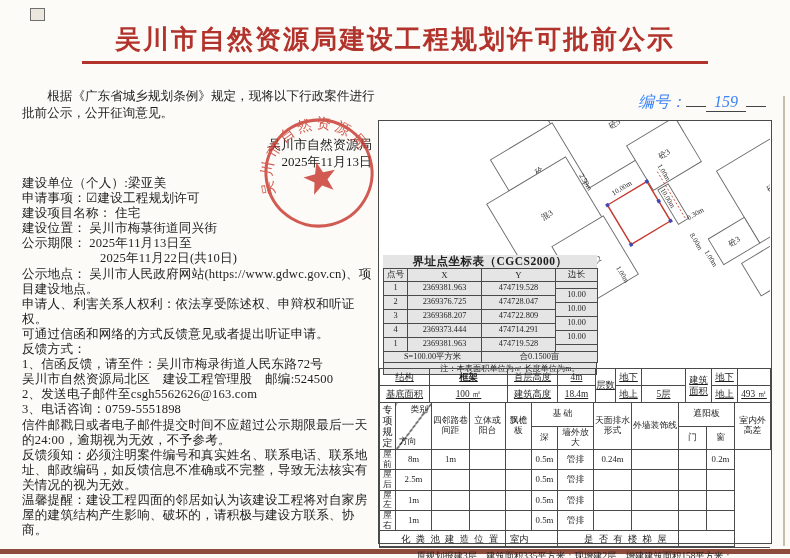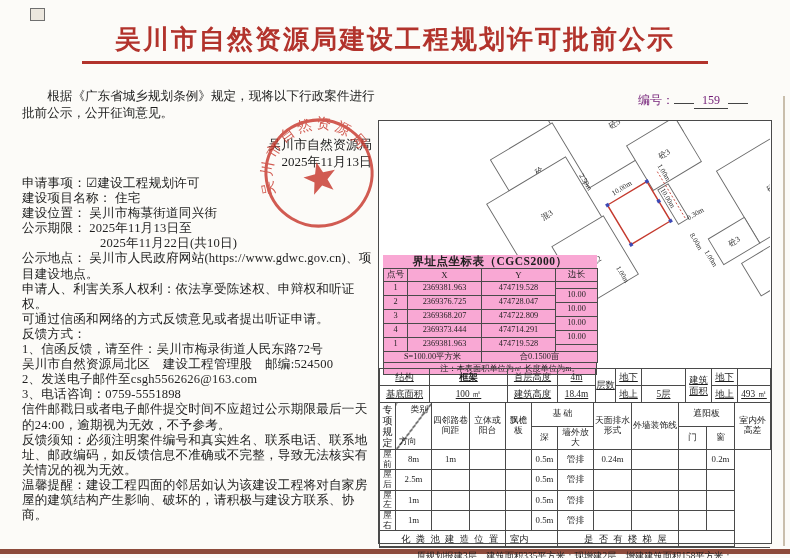--- a/index.html
+++ b/index.html
@@ -8,37 +8,37 @@
         font-family:"Liberation Serif","DejaVu Serif",serif;color:#1e1e1e;}
   
   .artifact-corner{position:absolute;left:30px;top:8px;width:13px;height:11px;
         background:#ece7de;border:1.5px solid #6f6f6f;}
   .edge-bottom{position:absolute;left:0;top:549px;width:790px;height:5px;background:#8d4b3c;}
   .edge-right{position:absolute;left:783px;top:96px;width:2px;height:450px;background:#c9beac;}
   
   .doc-title{position:absolute;left:82px;top:22px;width:626px;text-align:center;
         font-size:26px;font-weight:900;letter-spacing:2px;color:#b2332c;
         padding-bottom:4px;border-bottom:3px solid #b2332c;}
-  .doc-number{position:absolute;left:638px;top:92px;font-size:12px;color:#701a75;}
+  .doc-number{position:absolute;left:638px;top:92px;font-size:16px;color:#3b82f6;font-style:italic;}
   .num-seg{display:inline-block;width:20px;border-bottom:1px solid #444;}
   .num-val{display:inline-block;padding:0 8px;border-bottom:1px solid #444;text-align:center;}
   
   .left-col{position:absolute;left:22px;top:88px;width:356px;font-size:12.6px;}
   .intro{margin:0;text-indent:2em;line-height:17px;}
   .issuer{text-align:right;padding-right:6px;margin:14px 0 6px 0;font-size:13px;line-height:17px;}
   .body-lines p{margin:0;line-height:15.1px;letter-spacing:0.2px;}
   .body-lines p.indent{padding-left:78px;}
   
   .seal{position:absolute;left:254px;top:108px;width:130px;height:130px;opacity:0.82;z-index:6;}
   
   .panel{position:absolute;left:378px;top:120px;width:394px;height:424px;
         border:1.5px solid #4a4a4a;background:#fff;box-sizing:border-box;}
   .site-plan{position:absolute;left:0;top:0;}
   
-  .coord{position:absolute;left:4px;top:134px;width:214px;background:#f9a8d4;}
+  .coord{position:absolute;left:4px;top:134px;width:214px;background:#e5e5e5;}
   .coord-title{font-size:11.5px;font-weight:bold;text-align:center;line-height:13px;letter-spacing:0.5px;}
   table{border-collapse:collapse;table-layout:fixed;}
   td,th{border:1px solid #4a4a4a;padding:0;text-align:center;vertical-align:middle;
         font-weight:normal;overflow:hidden;}
   #coord-table{width:214px;font-size:8.3px;}
   #coord-table th{font-size:8.8px;height:11px;}
   #coord-table tbody tr{height:7px;}
   #coord-table td{line-height:1;}
   #coord-table tfoot td{height:10px;font-size:8.3px;}
   .coord-note{border:1px solid #4a4a4a;border-top:none;font-size:8.2px;height:11px;line-height:11px;text-align:center;padding-left:40px;}
@@ -81,20 +81,21 @@
     <span>编号：</span><span class="num-seg"></span><span class="num-val">159</span><span class="num-seg"></span>
   </div>
 
   <div class="left-col">
     <p class="intro">根据《广东省城乡规划条例》规定，现将以下行政案件进行批前公示，公开征询意见。</p>
     <div class="issuer">
       <div>吴川市自然资源局</div>
       <div>2025年11月13日</div>
     </div>
     <div class="body-lines" id="body-lines">
+        <p>建设单位（个人）:梁亚美</p>
         <p>申请事项：☑建设工程规划许可</p>
         <p>建设项目名称： 住宅</p>
         <p>建设位置： 吴川市梅菉街道同兴街</p>
         <p>公示期限： 2025年11月13日至</p>
         <p class="indent">2025年11月22日(共10日)</p>
         <p>公示地点： 吴川市人民政府网站(https://www.gdwc.gov.cn)、项目建设地点。</p>
         <p>申请人、利害关系人权利：依法享受陈述权、申辩权和听证权。</p>
         <p>可通过信函和网络的方式反馈意见或者提出听证申请。</p>
         <p>反馈方式：</p>
         <p>1、信函反馈，请至件：吴川市梅录街道人民东路72号</p>

